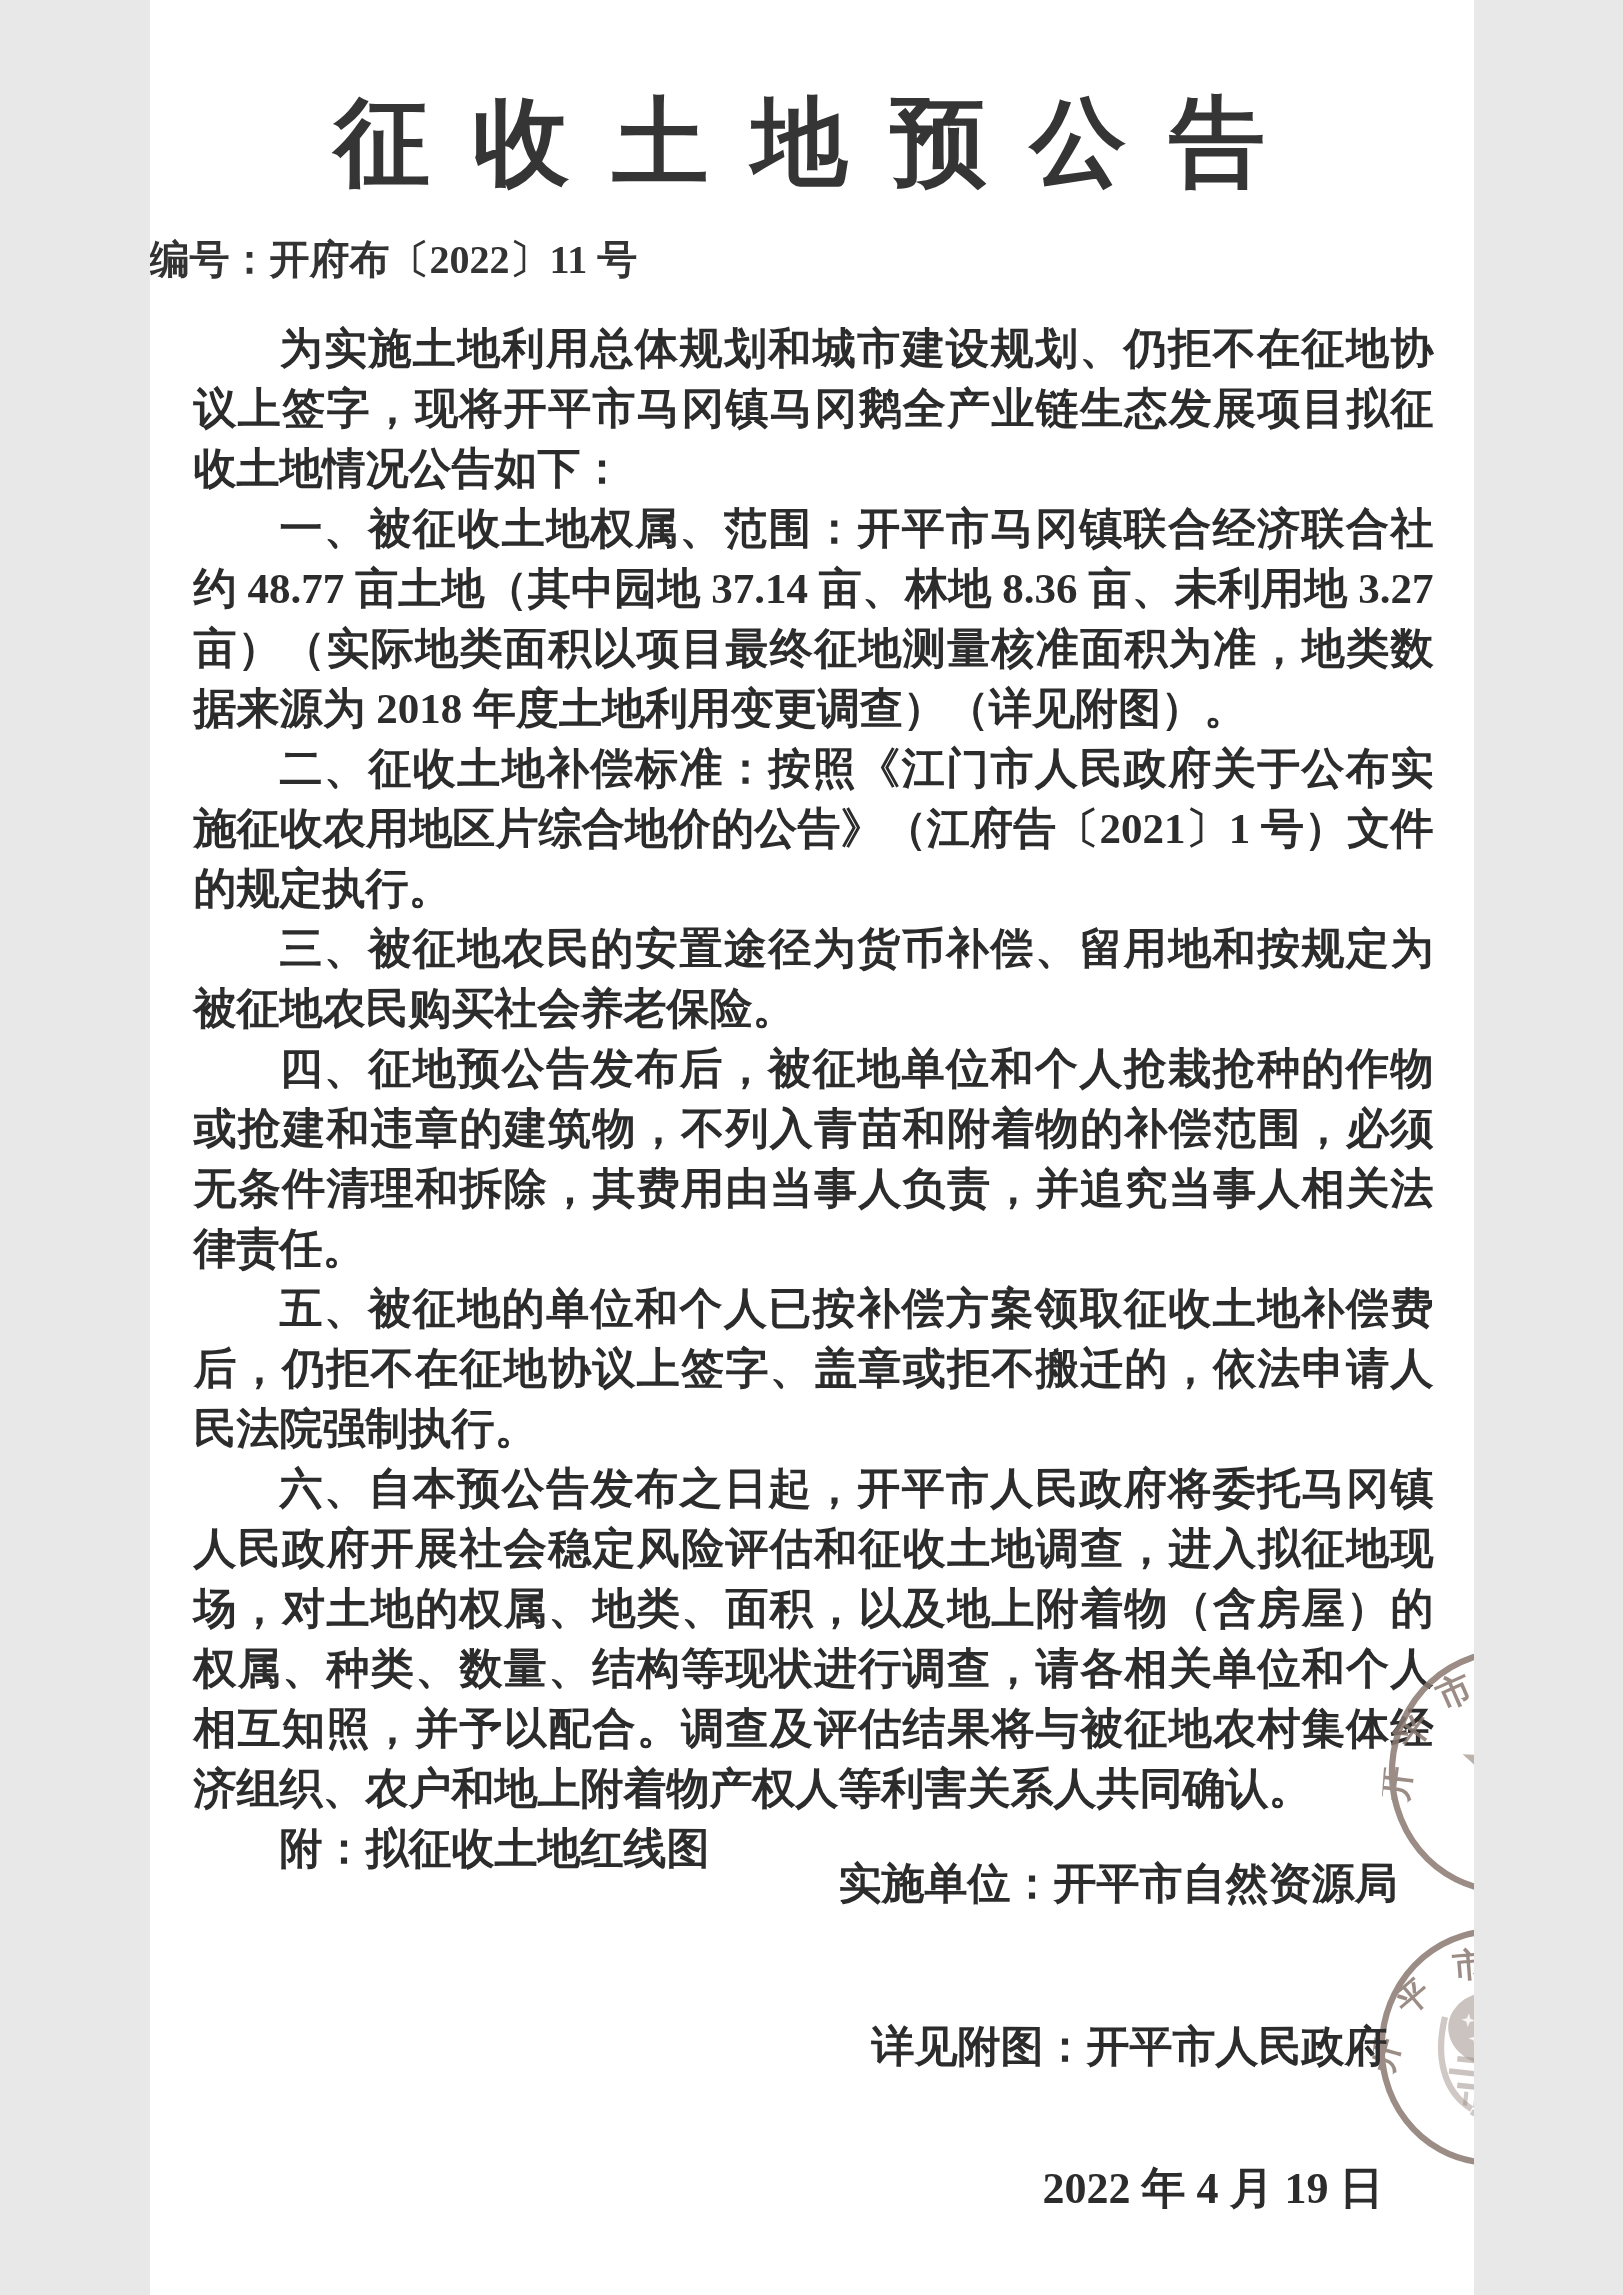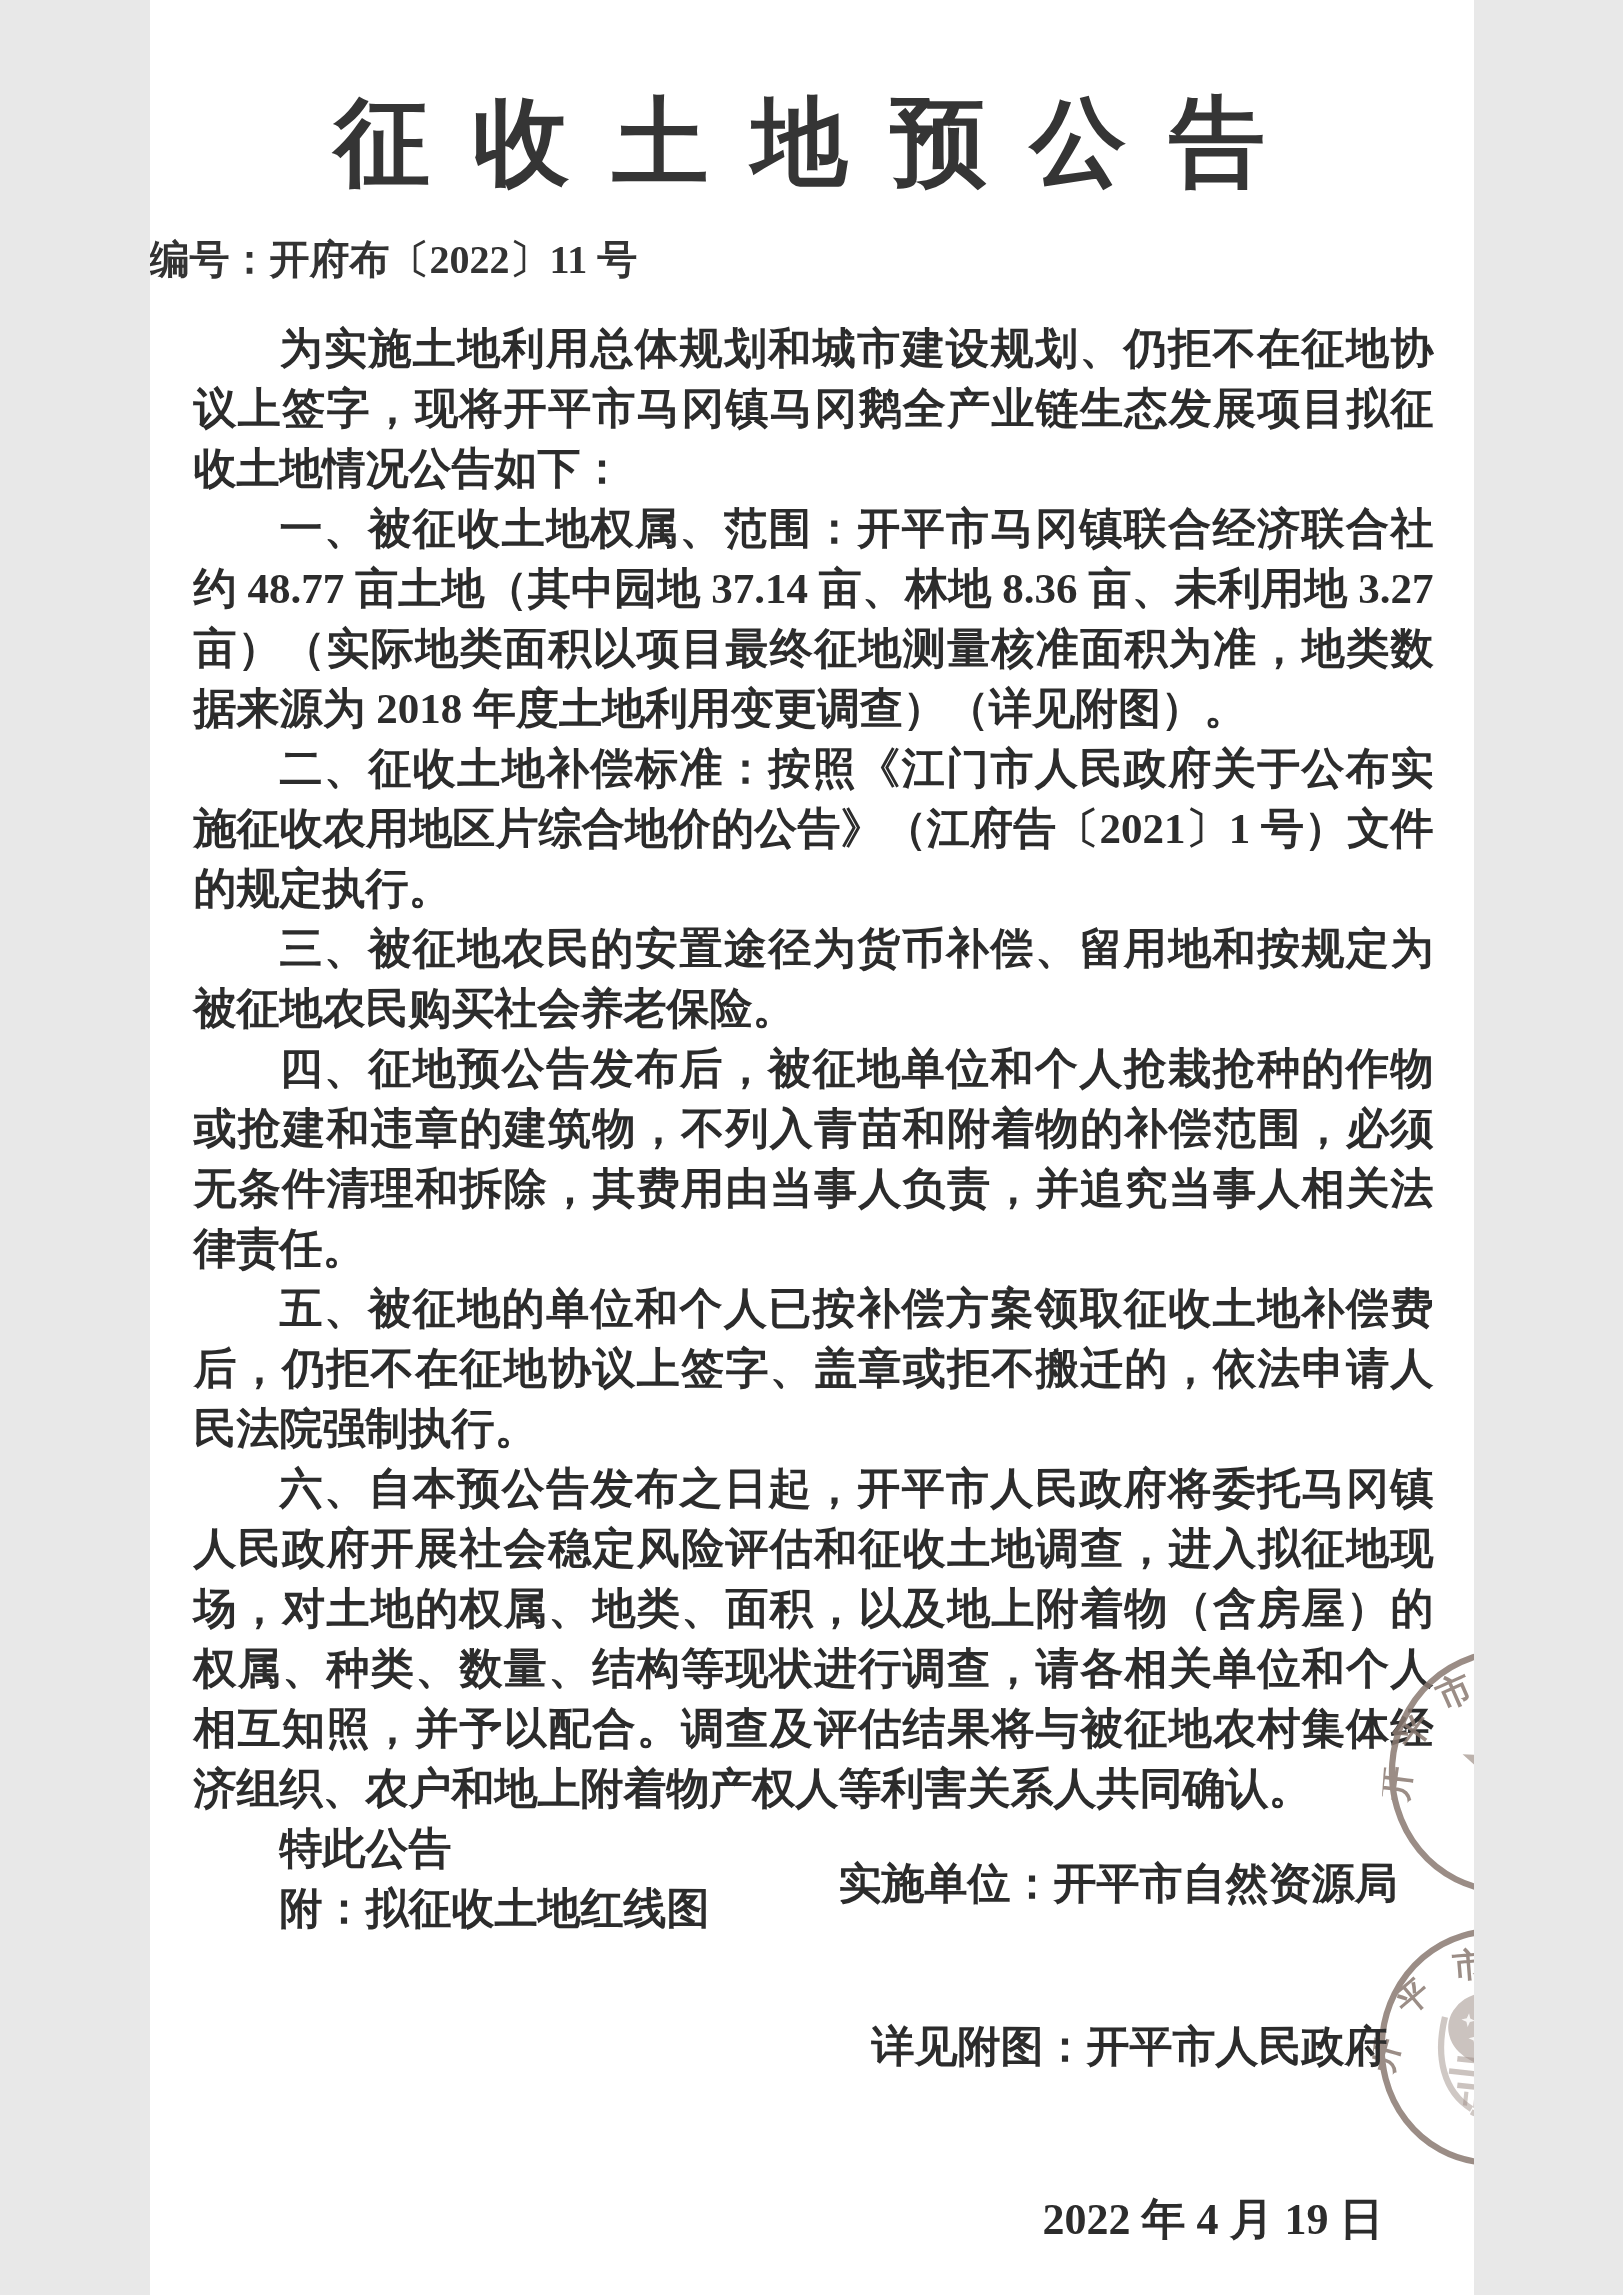--- a/index.html
+++ b/index.html
@@ -47,21 +47,21 @@
   .sign-line{
     position:absolute;
     z-index:2;
     font-size:43px;
     font-weight:600;
     white-space:nowrap;
     color:#2c2c2c;
   }
   .impl-line{top:217px;right:76px;}
   .issue-line{top:380px;right:86px;}
-  .date-line{top:552px;right:90px;font-size:44px;}
+  .date-line{top:521px;right:90px;font-size:44px;}
   .seal{position:absolute;z-index:1;opacity:.85;}
   .seal-1{left:1234px;top:8.3px;transform:rotate(4deg);}
   .seal-2{left:1224px;top:287px;transform:rotate(6deg);}
   .seal text{
     font-family:"Liberation Serif",serif;
     font-weight:bold;
     fill:#8a7a72;
   }
   .seal-1 text{font-size:50px;letter-spacing:23px;}
   .seal-2 text{font-size:48px;letter-spacing:36px;}
@@ -76,21 +76,20 @@
   <div class="doc-number">编号：开府布〔2022〕11 号</div>
 
   <div class="body">
     <p>为实施土地利用总体规划和城市建设规划、仍拒不在征地协议上签字，现将开平市马冈镇马冈鹅全产业链生态发展项目拟征收土地情况公告如下：</p>
     <p>一、被征收土地权属、范围：开平市马冈镇联合经济联合社约 48.77 亩土地（其中园地 37.14 亩、林地 8.36 亩、未利用地 3.27 亩）（实际地类面积以项目最终征地测量核准面积为准，地类数据来源为 2018 年度土地利用变更调查）（详见附图）。</p>
     <p>二、征收土地补偿标准：按照《江门市人民政府关于公布实施征收农用地区片综合地价的公告》（江府告〔2021〕1 号）文件的规定执行。</p>
     <p>三、被征地农民的安置途径为货币补偿、留用地和按规定为被征地农民购买社会养老保险。</p>
     <p>四、征地预公告发布后，被征地单位和个人抢栽抢种的作物或抢建和违章的建筑物，不列入青苗和附着物的补偿范围，必须无条件清理和拆除，其费用由当事人负责，并追究当事人相关法律责任。</p>
     <p>五、被征地的单位和个人已按补偿方案领取征收土地补偿费后，仍拒不在征地协议上签字、盖章或拒不搬迁的，依法申请人民法院强制执行。</p>
     <p>六、自本预公告发布之日起，开平市人民政府将委托马冈镇人民政府开展社会稳定风险评估和征收土地调查，进入拟征地现场，对土地的权属、地类、面积，以及地上附着物（含房屋）的权属、种类、数量、结构等现状进行调查，请各相关单位和个人相互知照，并予以配合。调查及评估结果将与被征地农村集体经济组织、农户和地上附着物产权人等利害关系人共同确认。</p>
-    <p>特此公告</p>
     <p>附：拟征收土地红线图</p>
   </div>
 
   <div class="sign-block">
 
     <svg class="seal seal-1" width="242" height="251" viewBox="0 0 348 362">
       <ellipse cx="174" cy="181" rx="163" ry="172" fill="none" stroke="#8a7a72" stroke-width="9"></ellipse>
       <polygon points="174,115 189.9,159.2 236.8,160.6 199.7,189.3 212.8,234.4 174,208 135.2,234.4 148.3,189.3 111.2,160.6 158.1,159.2" fill="#a2948c" opacity="0.85"></polygon>
       <path id="sealArc1" d="M 40 241 A 138 142 0 1 1 308 241" fill="none"></path>
       <text>

